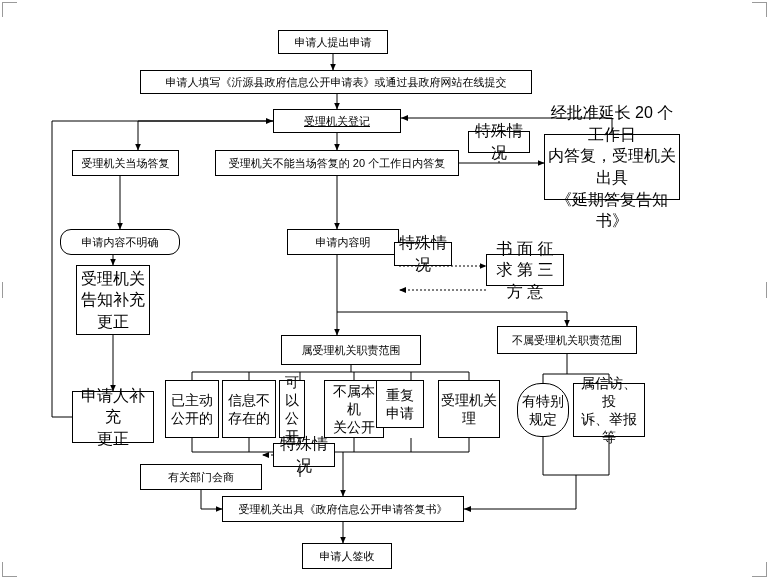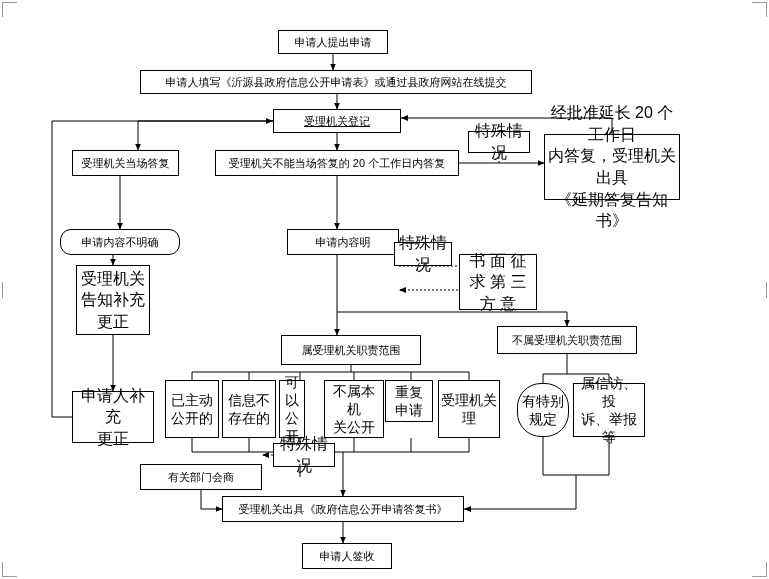--- a/index.html
+++ b/index.html
@@ -177,38 +177,38 @@
   <div class="node" style="left:273px;top:109px;width:128px;height:24px;text-decoration:underline;">受理机关登记</div>
   <div class="node" style="left:72px;top:150px;width:107px;height:26px;">受理机关当场答复</div>
   <div class="node" style="left:215px;top:150px;width:244px;height:26px;">受理机关不能当场答复的 20 个工作日内答复</div>
   <div class="node small" style="left:468px;top:131px;width:62px;height:22px;">特殊情况</div>
   <div class="node small" style="left:544px;top:134px;width:136px;height:66px;">经批准延长 20 个工作日
 内答复，受理机关出具
 《延期答复告知书》</div>
   <div class="node" style="left:60px;top:229px;width:120px;height:26px;border-radius:11px;">申请内容不明确</div>
   <div class="node" style="left:287px;top:229px;width:112px;height:26px;">申请内容明</div>
   <div class="node small" style="left:394px;top:242px;width:58px;height:24px;">特殊情况</div>
-  <div class="node small" style="left:459px;top:254px;width:78px;height:56px;">书 面 征
+  <div class="node small" style="left:486px;top:254px;width:78px;height:32px;">书 面 征
 求 第 三 方 意</div>
   <div class="node small" style="left:76px;top:265px;width:74px;height:70px;">受理机关
 告知补充
 更正</div>
   <div class="node" style="left:281px;top:335px;width:140px;height:30px;">属受理机关职责范围</div>
   <div class="node" style="left:497px;top:326px;width:140px;height:28px;">不属受理机关职责范围</div>
   <div class="node small" style="left:72px;top:391px;width:82px;height:52px;">申请人补充
 更正</div>
   <div class="node tiny" style="left:165px;top:380px;width:54px;height:58px;">已主动
 公开的</div>
   <div class="node tiny" style="left:222px;top:380px;width:54px;height:58px;">信息不
 存在的</div>
   <div class="node tiny" style="left:279px;top:380px;width:26px;height:58px;">可以
 公开</div>
   <div class="node tiny" style="left:324px;top:380px;width:60px;height:58px;">不属本机
 关公开</div>
-  <div class="node tiny" style="left:385px;top:380px;width:48px;height:42px;">重复
+  <div class="node tiny" style="left:376px;top:380px;width:48px;height:48px;">重复
 申请</div>
   <div class="node tiny" style="left:438px;top:380px;width:62px;height:58px;">受理机关
 理</div>
   <div class="node tiny" style="left:517px;top:383px;width:52px;height:54px;border-radius:24px;">有特别
 规定</div>
   <div class="node tiny" style="left:573px;top:383px;width:72px;height:54px;">属信访、投
 诉、举报等</div>
   <div class="node small" style="left:273px;top:443px;width:62px;height:24px;">特殊情况</div>
   <div class="node" style="left:140px;top:464px;width:122px;height:26px;">有关部门会商</div>
   <div class="node" style="left:222px;top:496px;width:242px;height:26px;">受理机关出具《政府信息公开申请答复书》</div>

